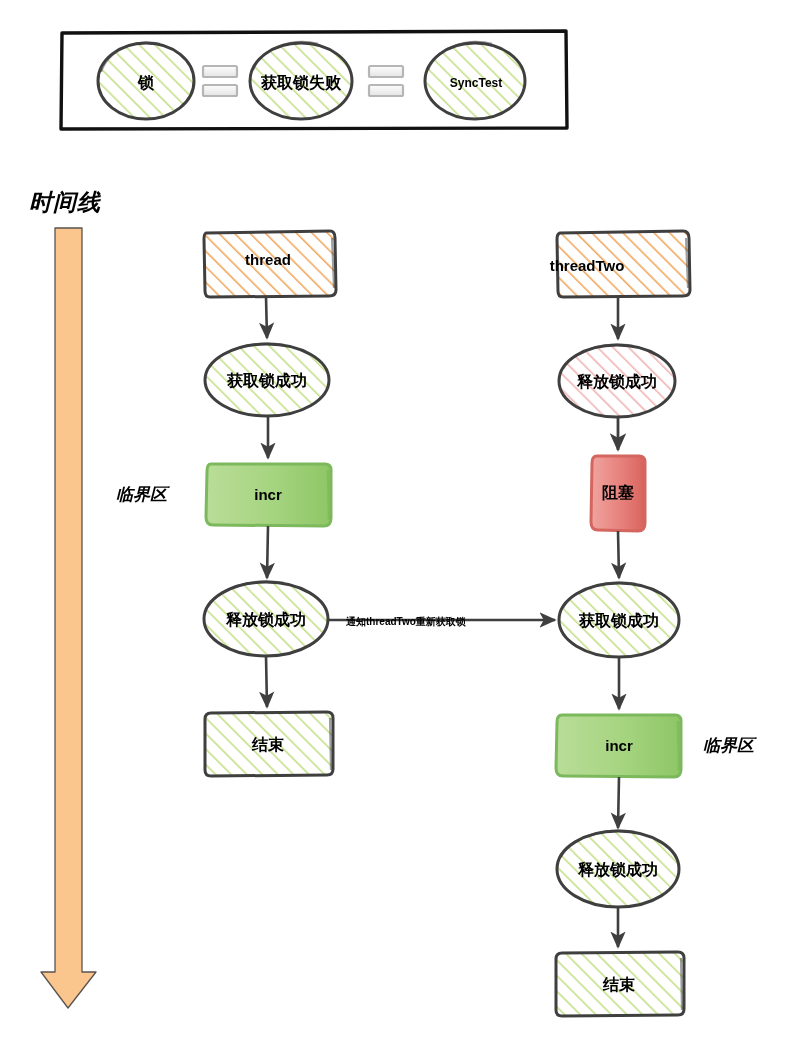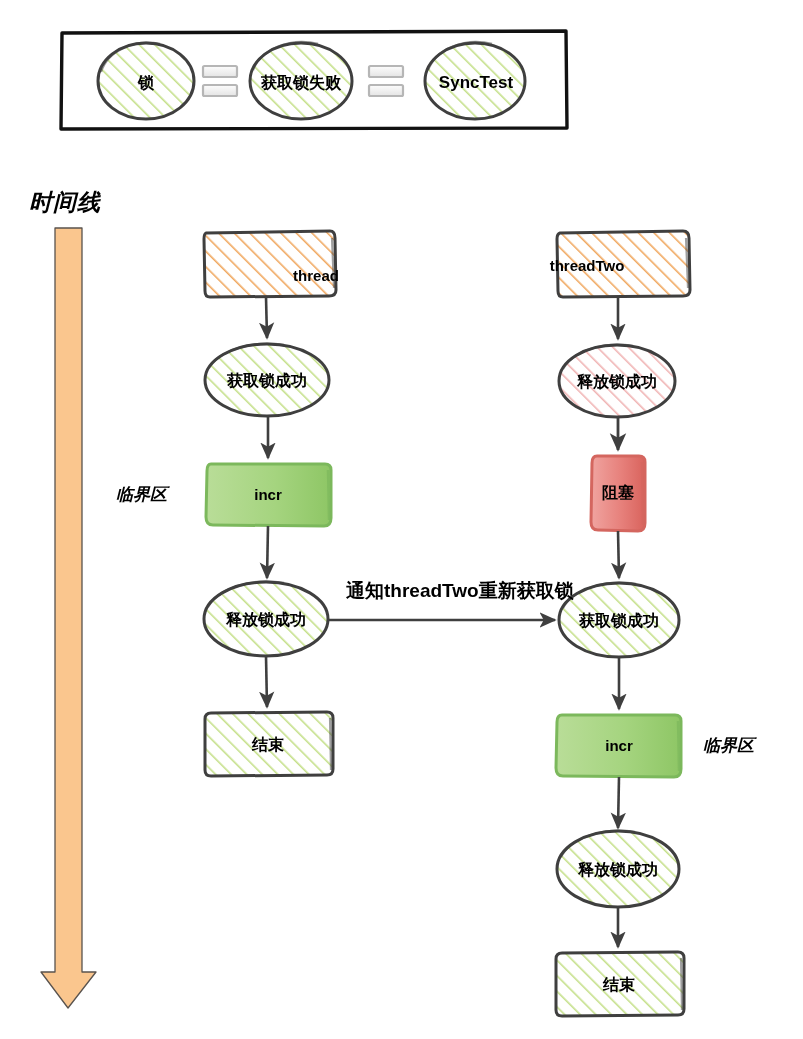--- a/index.html
+++ b/index.html
@@ -9,29 +9,29 @@
   }
   #stage{position:absolute;left:0;top:0;width:803px;height:1039px;}
   svg#canvas{position:absolute;left:0;top:0;width:803px;height:1039px;}
 
   .lbl{
     position:absolute;color:#000;font-weight:bold;
     white-space:nowrap;user-select:none;
   }
   .lbl-timeline{font-size:23px;letter-spacing:1px;font-style:italic;}
   .lbl-critical{font-size:17px;font-style:italic;}
-  .lbl-edge{font-size:19px;}
+  .lbl-edge{font-size:10px;margin-top:37px;}
 
   .node-text{
     position:absolute;color:#000;font-weight:bold;font-size:15px;
     white-space:nowrap;text-align:center;user-select:none;
     transform:translate(-50%,-50%);
   }
   .node-text.cn{font-size:16px;}
-  .node-text.lg{font-size:17px;}
+  .node-text.lg{font-size:12px;}
 </style>
 </head>
 <body>
 
 <div id="stage">
 
   <svg id="canvas" viewBox="0 0 803 1039">
     <defs>
       <pattern id="hatchOrange" width="11" height="11" patternTransform="rotate(-45)" patternUnits="userSpaceOnUse">
         <rect width="11" height="11" fill="#ffffff"></rect>
@@ -198,21 +198,21 @@
   <div class="node-text cn" style="left:301px;top:83px;">获取锁失败</div>
   <div class="node-text lg" style="left:476px;top:83px;">SyncTest</div>
 
   <div class="lbl lbl-timeline" style="left:29px;top:187px;">时间线</div>
 
   <div class="lbl lbl-critical" style="left:116px;top:483px;">临界区</div>
   <div class="lbl lbl-critical" style="left:703px;top:734px;">临界区</div>
 
   <div class="lbl lbl-edge" style="left:346px;top:578px;">通知threadTwo重新获取锁</div>
 
-  <div class="node-text" style="left:268px;top:275px;margin-left:48px;">thread</div>
+  <div class="node-text" style="left:268px;top:259px;">thread</div>
   <div class="node-text cn" style="left:267px;top:381px;">获取锁成功</div>
   <div class="node-text" style="left:268px;top:494px;">incr</div>
   <div class="node-text cn" style="left:266px;top:620px;">释放锁成功</div>
   <div class="node-text cn" style="left:268px;top:745px;">结束</div>
 
   <div class="node-text" style="left:587px;top:265px;">threadTwo</div>
   <div class="node-text cn" style="left:617px;top:382px;">释放锁成功</div>
   <div class="node-text cn" style="left:618px;top:493px;">阻塞</div>
   <div class="node-text cn" style="left:619px;top:621px;">获取锁成功</div>
   <div class="node-text" style="left:619px;top:745px;">incr</div>

